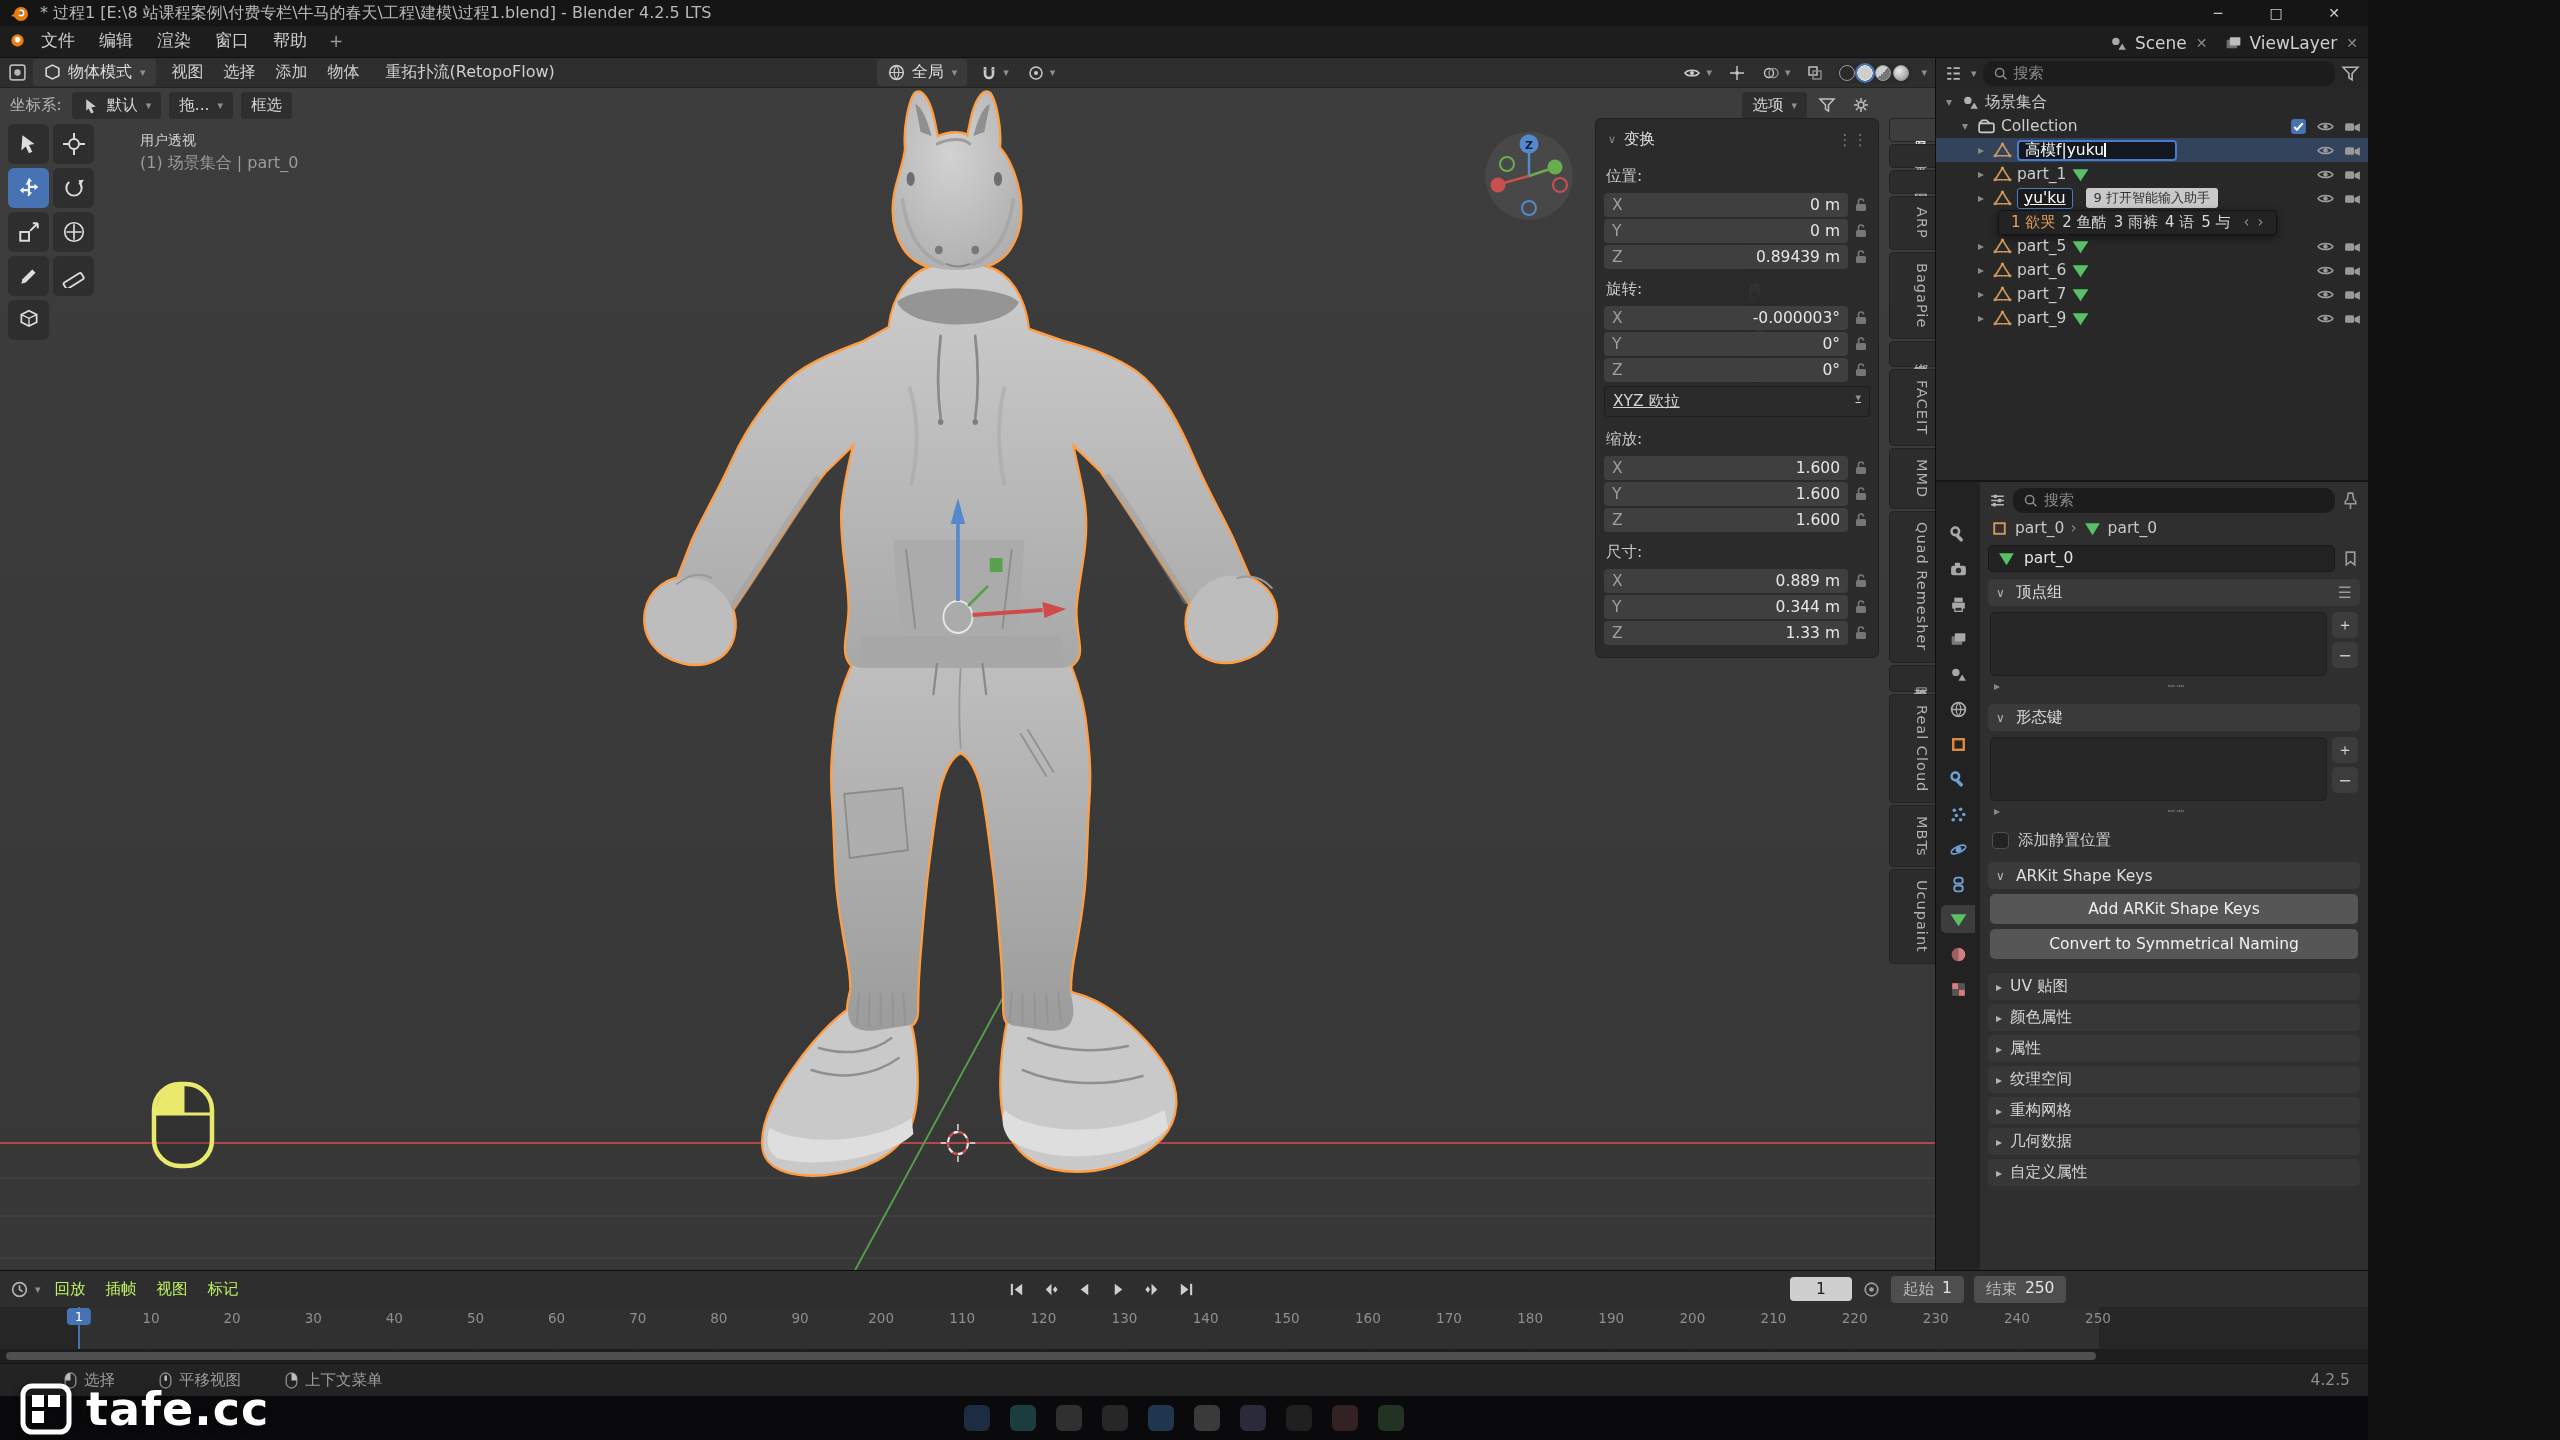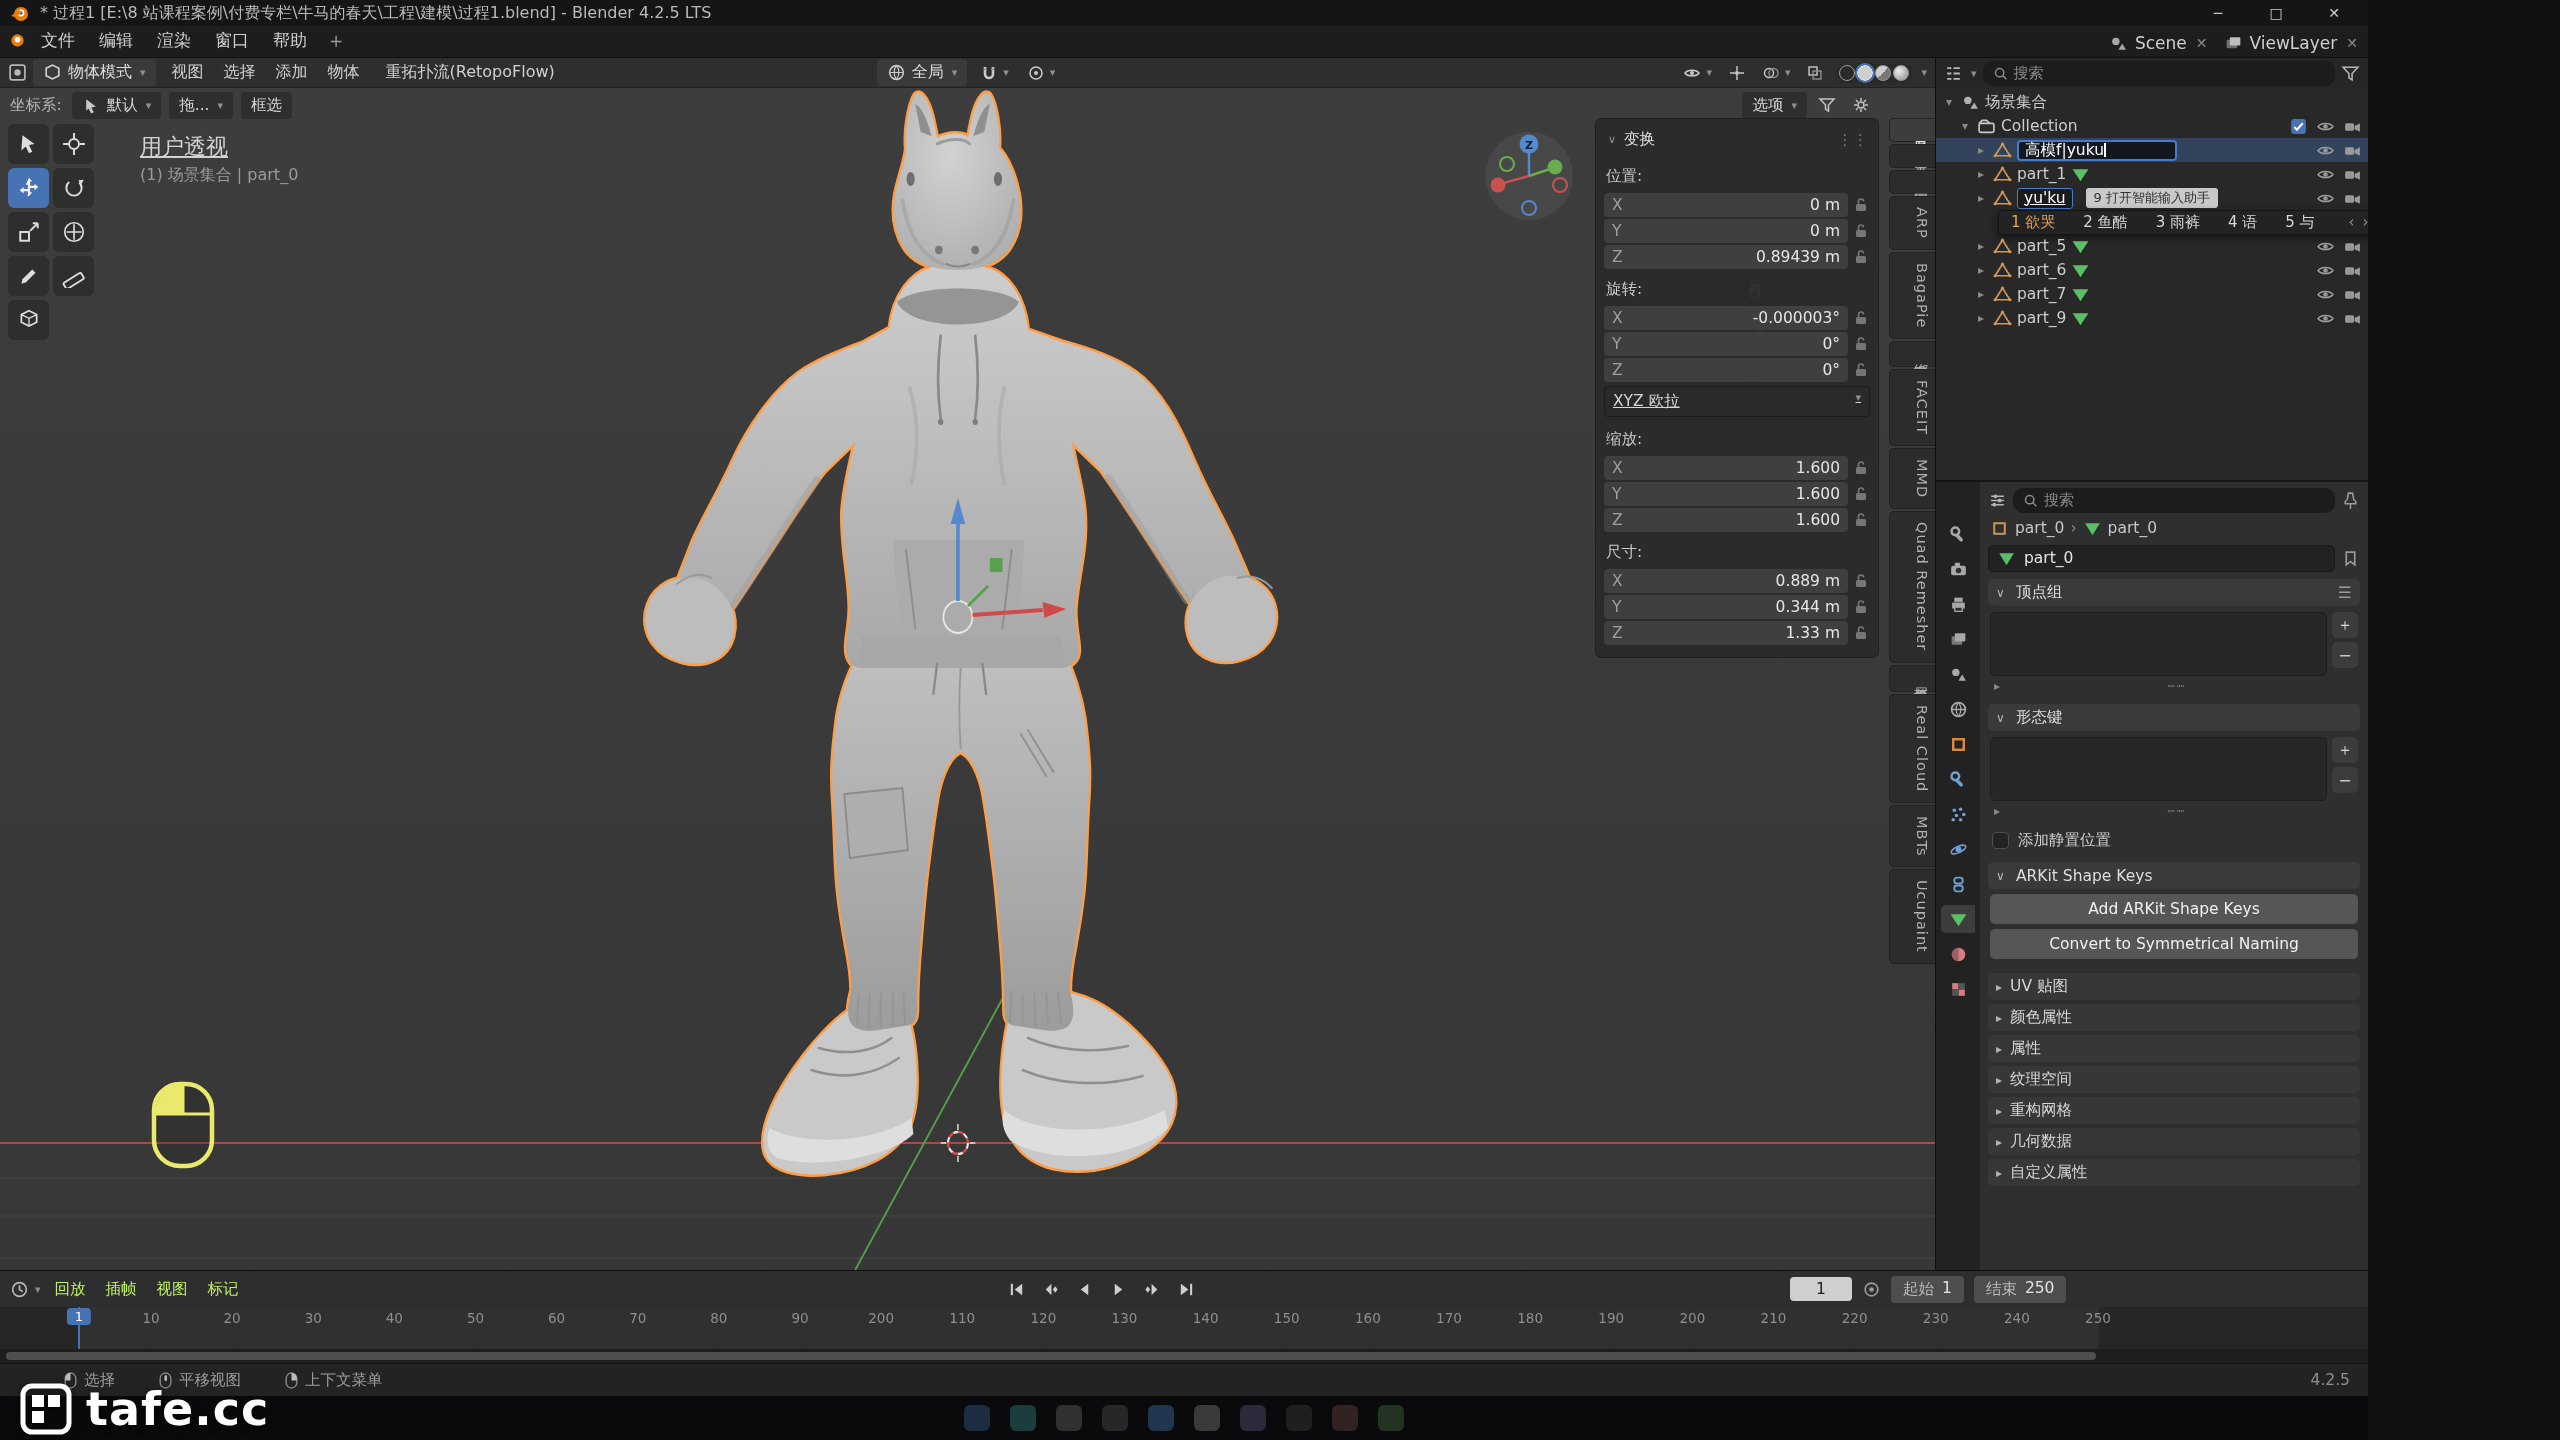--- a/index.html
+++ b/index.html
@@ -55,21 +55,21 @@
   .vp-svg { position:absolute; inset:0; width:100%; height:100%; }
 
   .tool-settings { position:absolute; top:2px; left:0; right:0; height:30px; display:flex;
     align-items:center; padding:0 8px; gap:8px; font-size:15.5px; pointer-events:none; }
   .tool-settings > * { pointer-events:auto; }
   .ts-chip { display:flex; align-items:center; gap:6px; background:rgba(44,44,44,.92); border-radius:4px; padding:3px 10px; color:#d5d5d5; }
   .ts-label { color:#b5b5b5; background:transparent; padding:3px 2px; }
   .ts-right { margin-left:auto; display:flex; gap:6px; align-items:center; margin-right:52px; }
 
   .vp-text { position:absolute; left:140px; top:42px; line-height:1.5; pointer-events:none; }
-  .vp-text .l1 { font-size:22px; color:#d2d2d2;text-decoration:underline; }
+  .vp-text .l1 { font-size:14px; color:#d2d2d2; }
   .vp-text .l2 { font-size:16px; color:#9b9b9b; }
 
   .toolbar { position:absolute; left:8px; top:36px; width:86px; display:grid;
     grid-template-columns:1fr 1fr; gap:4px; }
   .tool-btn { height:40px; background:#2c2c2cdd; border-radius:6px; display:flex; align-items:center; justify-content:center; }
   .tool-btn svg { width:24px; height:24px; }
   .tool-btn.active { background:#4772b3; }
 
   .nav-gizmo { position:absolute; right:360px; top:42px; width:92px; height:92px; }
   .vp-navbtn { position:absolute; left:1737px; width:36px; height:36px; border-radius:50%;
@@ -105,21 +105,21 @@
   .ol-row.sel { background:#33435c; }
   .ol-row .disc { width:14px; color:#8a8a8a; font-size:12px; text-align:center; }
   .ol-row .lbl { white-space:nowrap; }
   .row-icons { margin-left:auto; display:flex; gap:8px; align-items:center; }
   .edit-field { background:#131720; border:2px solid #4a7bc8; border-radius:4px; padding:0 6px; color:#fff; min-width:160px; height:21px; line-height:17px; }
   .caret { display:inline-block; width:1.5px; height:14px; background:#fff; vertical-align:-2px; }
   .ime-field { background:#1a1a1a; border:1.5px solid #4a7bc8; border-radius:3px; padding:0 6px; color:#fff;
     text-decoration:underline; height:21px; line-height:18px; }
   .ime-hint { background:#c9c9c9; color:#333; font-size:13px; border-radius:3px; padding:1px 8px; margin-left:8px; }
   .cand-pop { margin-left:56px; background:#232323; border:1px solid #141414; border-radius:4px;
-    box-shadow:0 3px 8px rgba(0,0,0,.5); display:flex; align-items:center; gap:28px; padding:2px 12px; font-size:15px; }
+    box-shadow:0 3px 8px rgba(0,0,0,.5); display:flex; align-items:center; gap:7px; padding:2px 12px; font-size:15px; }
   .cand { color:#d8d8d8; white-space:nowrap; }
   .cand.first { color:#e8a15a; }
   .cand-pager { color:#8f8f8f; display:flex; gap:8px; margin-left:6px; }
 
   
   .properties { flex:1; display:flex; background:#2f2f2f; min-height:0; }
   .prop-tabs { width:44px; background:#222222; display:flex; flex-direction:column; align-items:center; padding-top:38px; gap:7px; }
   .prop-tab { width:34px; height:28px; display:flex; align-items:center; justify-content:center; border-radius:5px 0 0 5px; }
   .prop-tab svg { width:19px; height:19px; }
   .prop-tab.active { background:#3d3d3d; }

